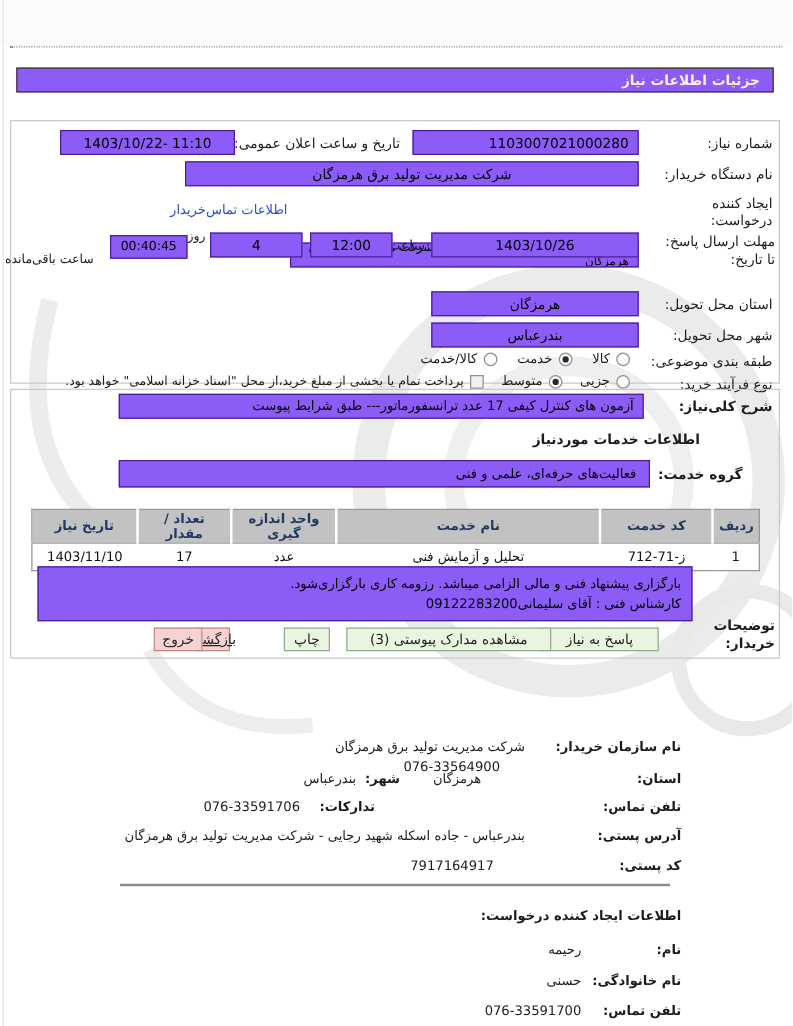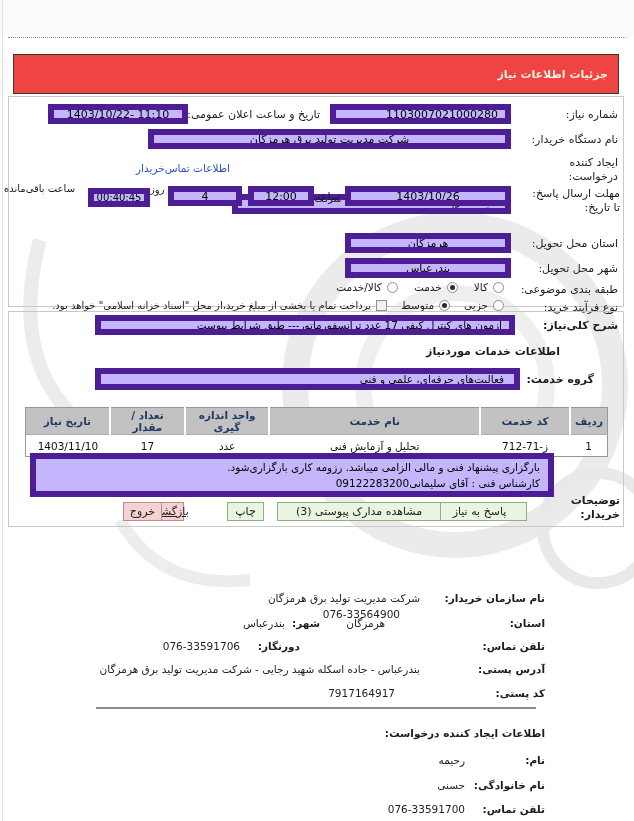--- a/index.html
+++ b/index.html
@@ -2,29 +2,29 @@
 <html lang="fa"><head>
 <meta charset="utf-8">
 <style>
   * { box-sizing: border-box; margin: 0; padding: 0; }
   html,body { background:#ffffff; }
   body { font-family:"DejaVu Sans", sans-serif; }
   .page { position:relative; width:634px; height:821px; background:#fff; overflow:hidden; }
   .edge-line { position:absolute; left:2px; top:0; bottom:0; width:1px; background:#e2e2e2; }
   .topband { position:absolute; left:0; top:0; width:634px; height:37px; background:#fbfbf9; }
   .dotted { position:absolute; left:8px; right:8px; top:37px; border-top:1px dotted #8f8f8f; }
-  .bar { position:absolute; height:40px; background:#ef4444; border:1px solid #423828;
+  .bar { position:absolute; height:20px; background:#8b5cf6; border:1px solid #423828;
          color:#f8f2df; font-weight:bold; font-size:11px; display:flex; align-items:center;
          direction:rtl; padding:0 10px; }
   .panel { position:absolute; border:1px solid #c9c9c9; background:transparent; }
   .lbl { position:absolute; font-size:11px; color:#1c1c1c; direction:rtl; white-space:nowrap; }
   .lbl.b { font-weight:bold; }
   .lbl.wrap { white-space:normal; text-align:right; line-height:1.3; }
   .sm { font-size:10px; }
-  .box { position:absolute; background:#c4b5fd; border:6px solid #4c1d95; font-size:11px;
+  .box { position:absolute; background:#8b5cf6; border:1px solid #4c1d95; font-size:11px;
          direction:rtl; display:flex; align-items:center; overflow:hidden; }
   .box.center { justify-content:center; }
   .box.right { justify-content:flex-start; padding:0 7px; }
   .box.ltr { direction:ltr; }
   .link { position:absolute; color:#2d50c8; font-size:10.5px; direction:rtl; white-space:nowrap; cursor:pointer; }
   .optgroup { position:absolute; display:flex; direction:rtl; align-items:center; gap:16px; font-size:10.5px; color:#1c1c1c; }
   .opt { display:flex; align-items:center; gap:5px; }
   .radio { width:11px; height:11px; border:1px solid #909090; border-radius:50%; background:#fdfdfd; flex:0 0 auto; position:relative; }
   .radio.sel::after { content:""; position:absolute; inset:2px; background:#2b2b2b; border-radius:50%; }
   .chk { width:11px; height:11px; border:1px solid #909090; background:#f2f2f2; flex:0 0 auto; }
@@ -77,21 +77,21 @@
   <div class="box right" style="left:232px; top:158px; width:279px; height:20px; font-size:9.5px;margin-top:36px;">رحیمه حسنی کارشناس تدارکات داخلی شرکت مدیریت تولید برق هرمزگان</div>
   <div class="link" style="right:404px; top:162px;">اطلاعات تماس‌خریدار</div>
 
   <div class="lbl wrap" style="right:14px; top:187px; width:96px;">مهلت ارسال پاسخ: تا تاریخ:</div>
   <div class="box center ltr" style="left:345px; top:186px; width:166px; height:20px;">1403/10/26</div>
   <div class="lbl" style="right:294px; top:190px;">ساعت</div>
   <div class="box center ltr" style="left:248px; top:186px; width:66px; height:20px;">12:00</div>
   <div class="box center ltr" style="left:168px; top:186px; width:74px; height:20px;">4</div>
   <div class="lbl sm" style="left:150px; top:184px;">روز</div>
   <div class="box center ltr" style="left:88px; top:188px; width:62px; height:19px; font-size:10px;">00:40:45</div>
-  <div class="lbl sm" style="left:4px; top:183px;">ساعت باقی‌مانده</div>
+  <div class="lbl sm" style="left:4px; top:202px;">ساعت باقی‌مانده</div>
 
   <div class="lbl" style="right:16px; top:237px;">استان محل تحویل:</div>
   <div class="box center" style="left:345px; top:233px; width:166px; height:20px;">هرمزگان</div>
 
   <div class="lbl" style="right:16px; top:262px;">شهر محل تحویل:</div>
   <div class="box center" style="left:345px; top:258px; width:166px; height:20px;">بندرعباس</div>
 
   <div class="lbl" style="right:16px; top:283px;">طبقه بندی موضوعی:</div>
   <div class="optgroup" style="right:130px; top:281px;">
     <span class="opt">
@@ -173,21 +173,21 @@
   <div class="lbl b" style="right:89px; top:592px; font-size:10.5px;">نام سازمان خریدار:</div>
   <div class="lbl" style="right:214px; top:592px; font-size:10.5px;">شرکت مدیریت تولید برق هرمزگان</div>
 
   <div class="lbl b" style="right:89px; top:617px; font-size:10.5px;">استان:</div>
   <div class="lbl" style="right:249px; top:617px; font-size:10.5px;">هرمزگان</div>
   <div class="lbl b" style="right:314px; top:617px; font-size:10.5px;">شهر:</div>
   <div class="lbl" style="right:349px; top:617px; font-size:10.5px;">بندرعباس</div>
 
   <div class="lbl b" style="right:89px; top:640px; font-size:10.5px;">تلفن تماس:</div>
   <div class="lbl" style="right:234px; top:608px; font-size:10.5px; direction:ltr;padding-left:16px;">076-33564900</div>
-  <div class="lbl b" style="right:334px; top:640px; font-size:10.5px;">دورنگار:</div>
+  <div class="lbl b" style="right:334px; top:640px; font-size:10.5px;">تدارکات:</div>
   <div class="lbl" style="right:394px; top:640px; font-size:10.5px; direction:ltr;">076-33591706</div>
 
   <div class="lbl b" style="right:89px; top:663px; font-size:10.5px;">آدرس پستی:</div>
   <div class="lbl" style="right:214px; top:663px; font-size:10.5px;">بندرعباس - جاده اسکله شهید رجایی - شرکت مدیریت تولید برق هرمزگان</div>
 
   <div class="lbl b" style="right:89px; top:687px; font-size:10.5px;">کد پستی:</div>
   <div class="lbl" style="right:239px; top:687px; font-size:10.5px; direction:ltr;">7917164917</div>
 
   <div class="sep"></div>
 

